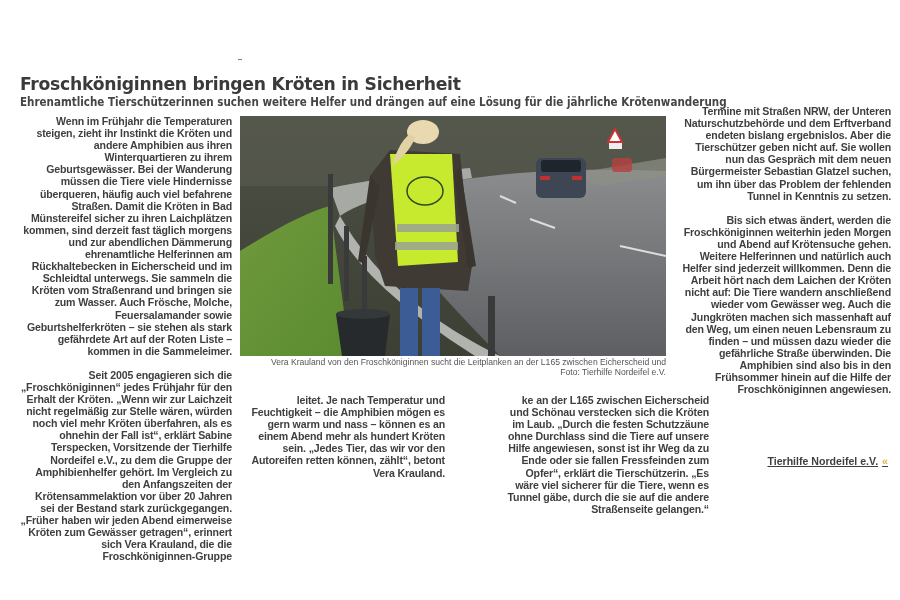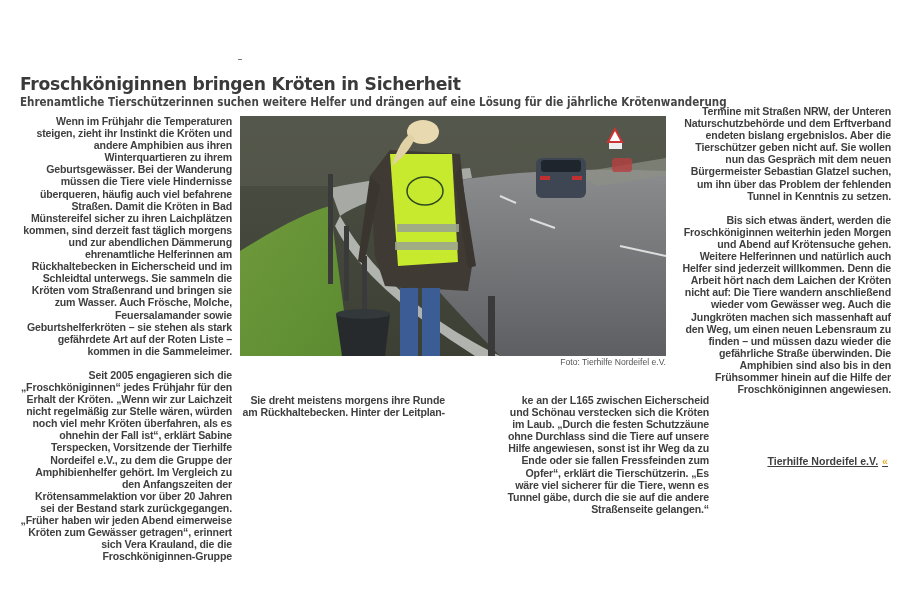--- a/index.html
+++ b/index.html
@@ -101,25 +101,26 @@
       <path d="M130 60 L118 145 L124 148 L140 70 Z" fill="#3a352f"></path>
       <path d="M220 50 L236 150 L228 152 L214 60 Z" fill="#3a352f"></path>
     </g>
 
     <path d="M96 198 L150 198 L145 240 L102 240 Z" fill="#262a2c"></path>
     <ellipse cx="123" cy="198" rx="27" ry="5" fill="#33383a"></ellipse>
   </svg>
 </div>
 
 <div class="caption">
+  <div>Vera Krauland von den Froschköniginnen sucht die Leitplanken an der L165 zwischen Eicherscheid und</div>
   <div>Foto: Tierhilfe Nordeifel e.V.</div>
 </div>
 
 <div class="col col2">
-  <p>Sie dreht meistens morgens ihre Runde am Rückhaltebecken. Hinter der Leitplan-</p>
+  <p>leitet. Je nach Temperatur und Feuchtigkeit – die Amphibien mögen es gern warm und nass – können es an einem Abend mehr als hundert Kröten sein. „Jedes Tier, das wir vor den Autoreifen retten können, zählt“, betont Vera Krauland.</p>
 </div>
 
 <div class="col col3">
   <p>ke an der L165 zwischen Eicherscheid und Schönau verstecken sich die Kröten im Laub. „Durch die festen Schutzzäune ohne Durchlass sind die Tiere auf unsere Hilfe angewiesen, sonst ist ihr Weg da zu Ende oder sie fallen Fressfeinden zum Opfer“, erklärt die Tierschützerin. „Es wäre viel sicherer für die Tiere, wenn es Tunnel gäbe, durch die sie auf die andere Straßenseite gelangen.“</p>
 </div>
 
 <div class="col col4">
   <p>Termine mit Straßen NRW, der Unteren Naturschutzbehörde und dem Erftverband endeten bislang ergebnislos. Aber die Tierschützer geben nicht auf. Sie wollen nun das Gespräch mit dem neuen Bürgermeister Sebastian Glatzel suchen, um ihn über das Problem der fehlenden Tunnel in Kenntnis zu setzen.</p>
   <p>Bis sich etwas ändert, werden die Froschköniginnen weiterhin jeden Morgen und Abend auf Krötensuche gehen. Weitere Helferinnen und natürlich auch Helfer sind jederzeit willkommen. Denn die Arbeit hört nach dem Laichen der Kröten nicht auf: Die Tiere wandern anschließend wieder vom Gewässer weg. Auch die Jungkröten machen sich massenhaft auf den Weg, um einen neuen Lebensraum zu finden – und müssen dazu wieder die gefährliche Straße überwinden. Die Amphibien sind also bis in den Frühsommer hinein auf die Hilfe der Froschköniginnen angewiesen.</p>
 </div>

